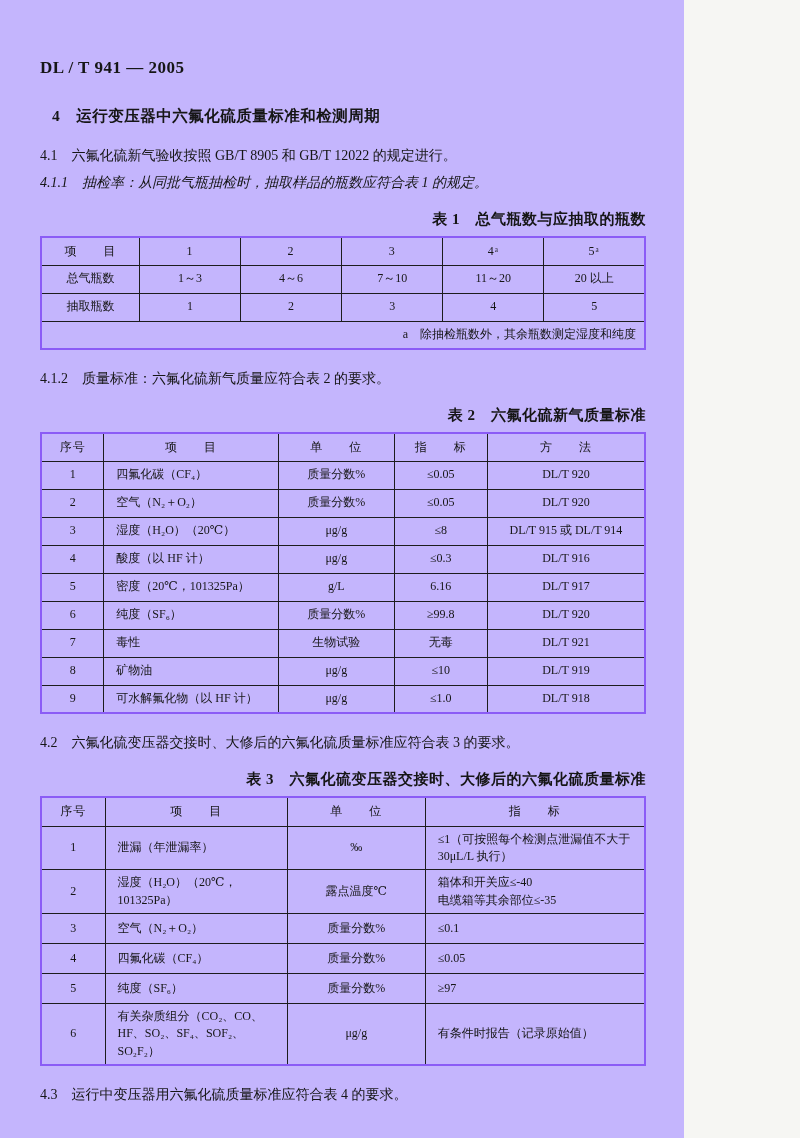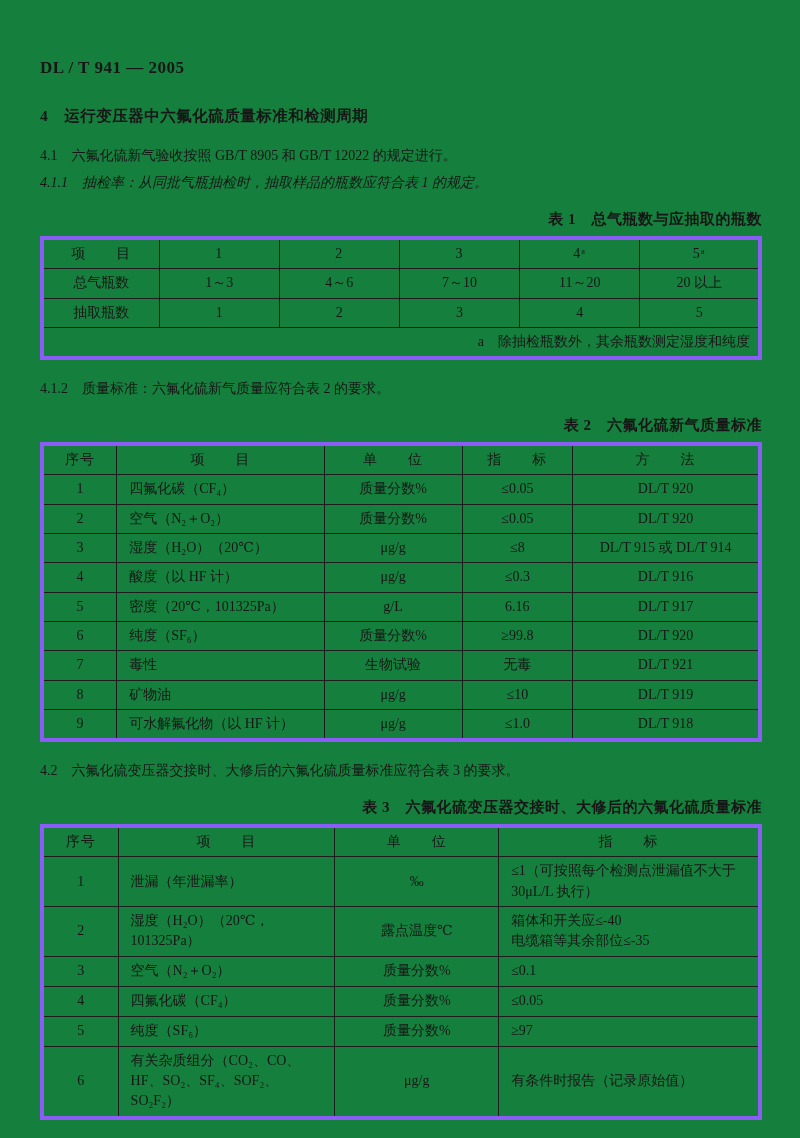--- a/index.html
+++ b/index.html
@@ -3,57 +3,58 @@
 <meta charset="utf-8">
 <style>
   * { margin: 0; padding: 0; box-sizing: border-box; }
   html, body {
     width: 800px;
     background: #f6f6f3;
     font-family: "Liberation Serif", "DejaVu Serif", serif;
     color: #161616;
   }
   .page {
-    width: 800px;
+    width: 684px;
     height: 1138px;
-    background: #15803d;
+    background: #c4b5fd;
     padding: 58px 38px 0 40px;
     position: relative;
     overflow: hidden;
   }
   .doc-number {
     font-size: 17px;
     font-weight: bold;
     letter-spacing: 0.5px;
   }
   .heading {
     font-size: 15.5px;
     font-weight: bold;
     margin-top: 28px;
     letter-spacing: 0.5px;
+    margin-left: 12px;
   }
   .para {
     font-size: 14px;
     margin-top: 20px;
   }
   .para.tight { margin-top: 9px; font-style: italic; }
   .table-title {
     font-size: 15px;
     font-weight: bold;
     text-align: right;
     margin-top: 18px;
     letter-spacing: 0.5px;
   }
   table {
     width: 100%;
     border-collapse: collapse;
     table-layout: fixed;
     margin-top: 7px;
-    border: 4px solid #8b5cf6;
-    font-size: 14px;
+    border: 2px solid #8b5cf6;
+    font-size: 12px;
     padding-left: 38px;
   }
   th, td {
     border: 1.5px solid #1d1d1d;
     padding: 4px 8px;
     text-align: center;
     font-weight: normal;
     white-space: pre-line;
     line-height: 1.45;
   }

